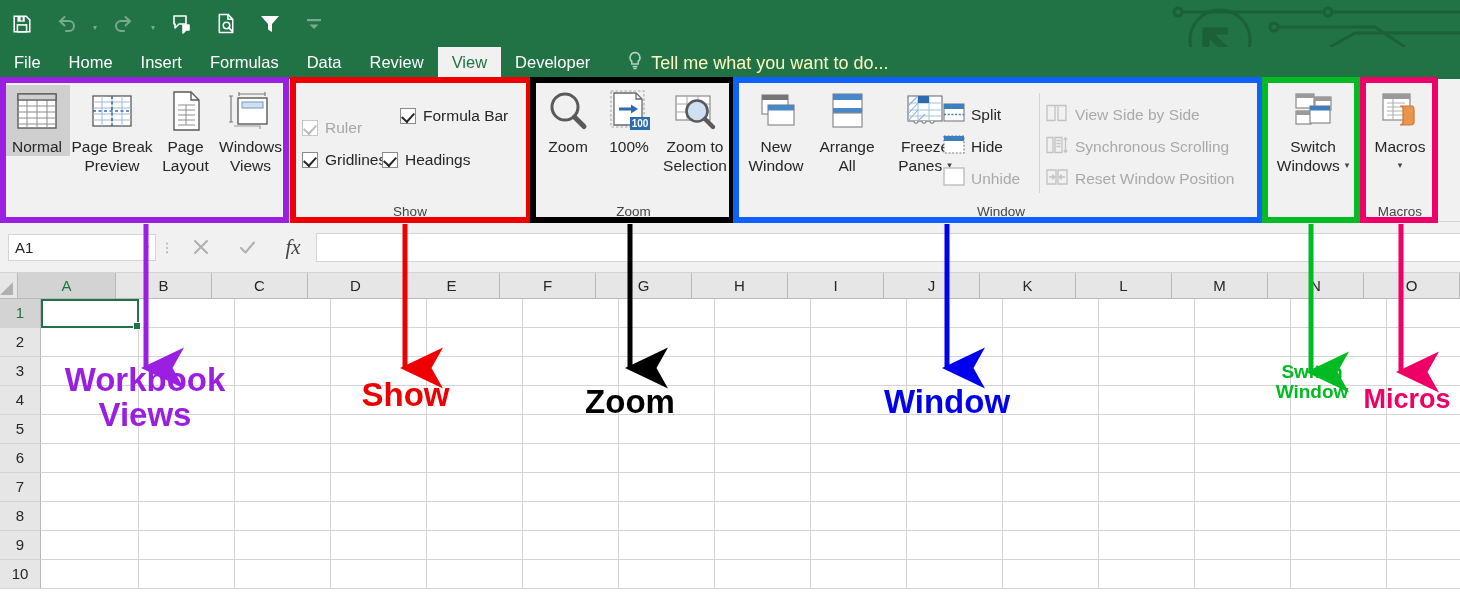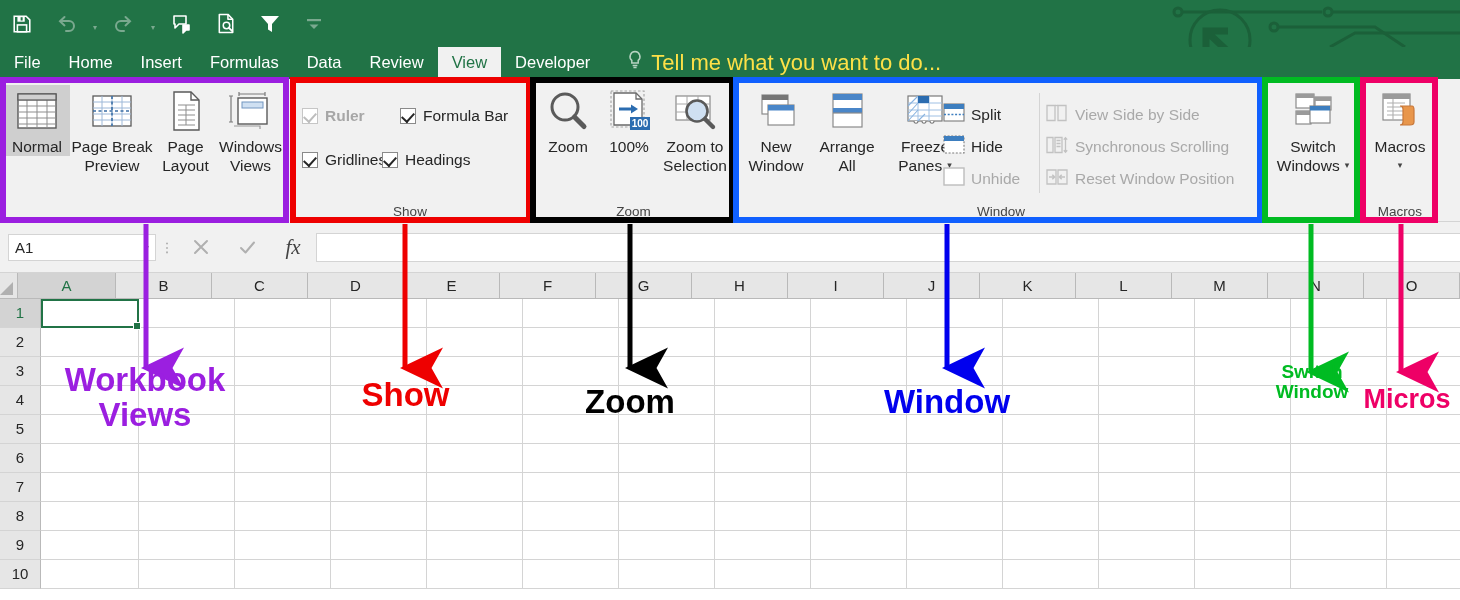--- a/index.html
+++ b/index.html
@@ -34,21 +34,21 @@
     background:#217346;
     display:flex; align-items:flex-start;
   }
   .tab {
     height:32px; line-height:31px; padding:0 14px;
     color:#ffffff; font-size:16.5px; white-space:nowrap;
   }
   .tab.active { background:#f1f1f1; color:#217346; }
   #tellme {
     display:flex; align-items:center; gap:7px;
-    height:32px; margin-left:22px; color:#fde047; font-size:22px; white-space:nowrap;
+    height:32px; margin-left:22px; color:#fef9c3; font-size:18px; white-space:nowrap;
   }
 
   
   #ribbon {
     position:absolute; left:0; top:79px; width:1460px; height:143px;
     background:#f1f1f1;
     border-bottom:1px solid #d4d4d4;
   }
   .group {
     position:absolute; top:0; height:143px;
@@ -292,21 +292,21 @@
           <path d="M7 36h26v3" stroke="#9a9a9a" stroke-width="1.2" fill="none"></path>
         </svg>
       </span>
       <span>Windows</span>
       <span>Views</span>
     </div>
   </div>
   <div class="group-divider" style="left:288px;"></div>
 
   <div class="group" style="left:292px; width:236px;">
-    <div class="chk dis" style="left:10px; top:28px;font-weight:bold;">
+    <div class="chk dis" style="left:10px; top:40px;">
       <span class="box on"></span>
       <span>Ruler</span>
     </div>
     <div class="chk" style="left:108px; top:28px;">
       <span class="box on"></span>
       <span>Formula Bar</span>
     </div>
     <div class="chk" style="left:10px; top:72px;">
       <span class="box on"></span>
       <span>Gridlines</span>

